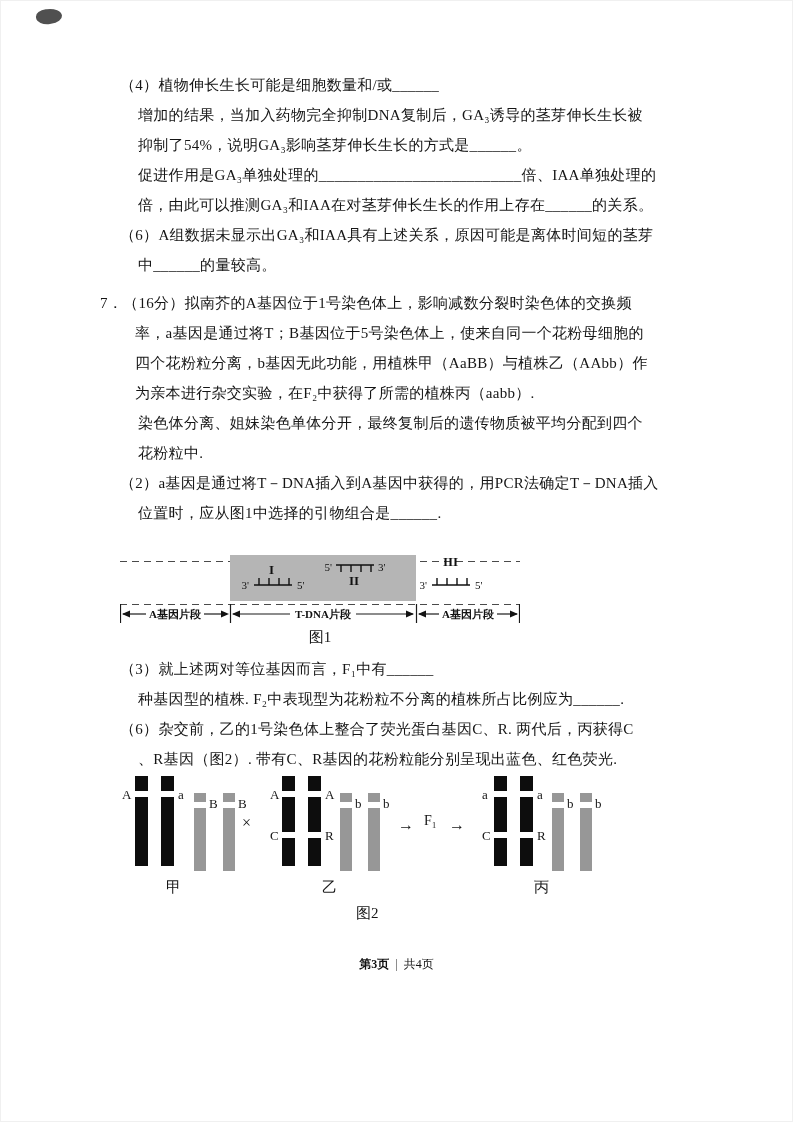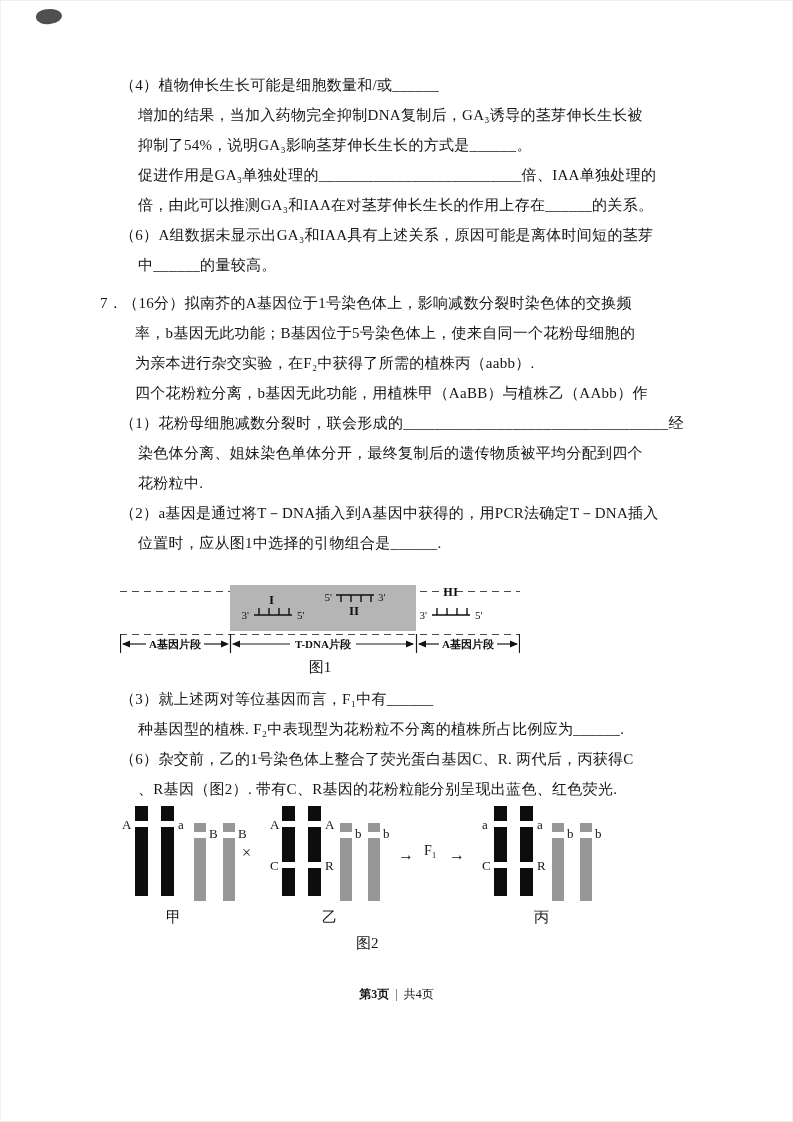--- a/index.html
+++ b/index.html
@@ -68,25 +68,24 @@
 
     <div class="line ind-a">（4）植物伸长生长可能是细胞数量和/或______</div>
     <div class="line ind-b">增加的结果，当加入药物完全抑制DNA复制后，GA₃诱导的茎芽伸长生长被</div>
     <div class="line ind-b">抑制了54%，说明GA₃影响茎芽伸长生长的方式是______。</div>
     <div class="line ind-b">促进作用是GA₃单独处理的__________________________倍、IAA单独处理的</div>
     <div class="line ind-b">倍，由此可以推测GA₃和IAA在对茎芽伸长生长的作用上存在______的关系。</div>
     <div class="line ind-a">（6）A组数据未显示出GA₃和IAA具有上述关系，原因可能是离体时间短的茎芽</div>
     <div class="line ind-b">中______的量较高。</div>
 
     <div class="line ind-q q7-start">7．（16分）拟南芥的A基因位于1号染色体上，影响减数分裂时染色体的交换频</div>
-    <div class="line ind-c">率，b基因无此功能；B基因位于5号染色体上，使来自同一个花粉母细胞的</div>
+    <div class="line ind-c">率，a基因是通过将T；B基因位于5号染色体上，使来自同一个花粉母细胞的</div>
+    <div class="line ind-c">四个花粉粒分离，b基因无此功能，用植株甲（AaBB）与植株乙（AAbb）作</div>
     <div class="line ind-c">为亲本进行杂交实验，在F₂中获得了所需的植株丙（aabb）.</div>
-    <div class="line ind-c">四个花粉粒分离，b基因无此功能，用植株甲（AaBB）与植株乙（AAbb）作</div>
-
-    <div class="line ind-a">（1）花粉母细胞减数分裂时，联会形成的__________________________________经</div>
+
     <div class="line ind-b">染色体分离、姐妹染色单体分开，最终复制后的遗传物质被平均分配到四个</div>
     <div class="line ind-b">花粉粒中.</div>
 
     <div class="line ind-a">（2）a基因是通过将T－DNA插入到A基因中获得的，用PCR法确定T－DNA插入</div>
     <div class="line ind-b">位置时，应从图1中选择的引物组合是______.</div>
 
     <div class="fig1">
       <svg width="400" height="74">
         <line class="dash" x1="0" y1="9.5" x2="400" y2="9.5"></line>
         <rect x="110" y="3" width="186" height="46" fill="#b5b5b5"></rect>

